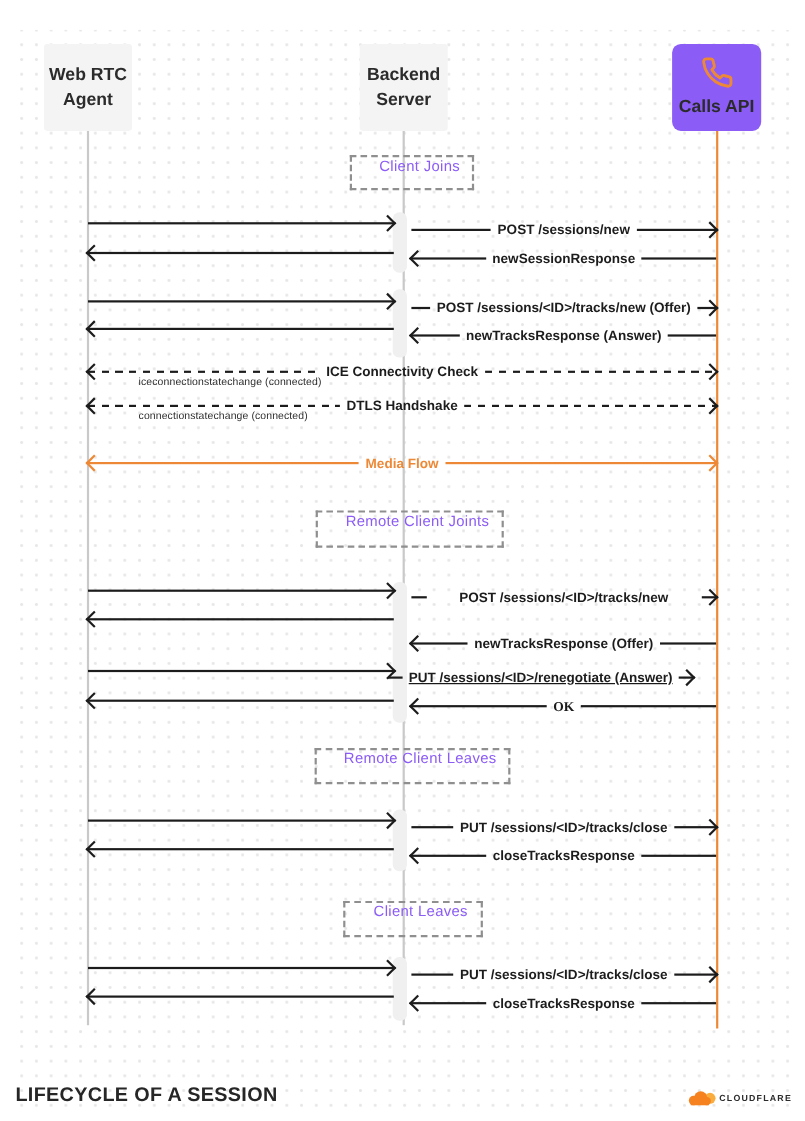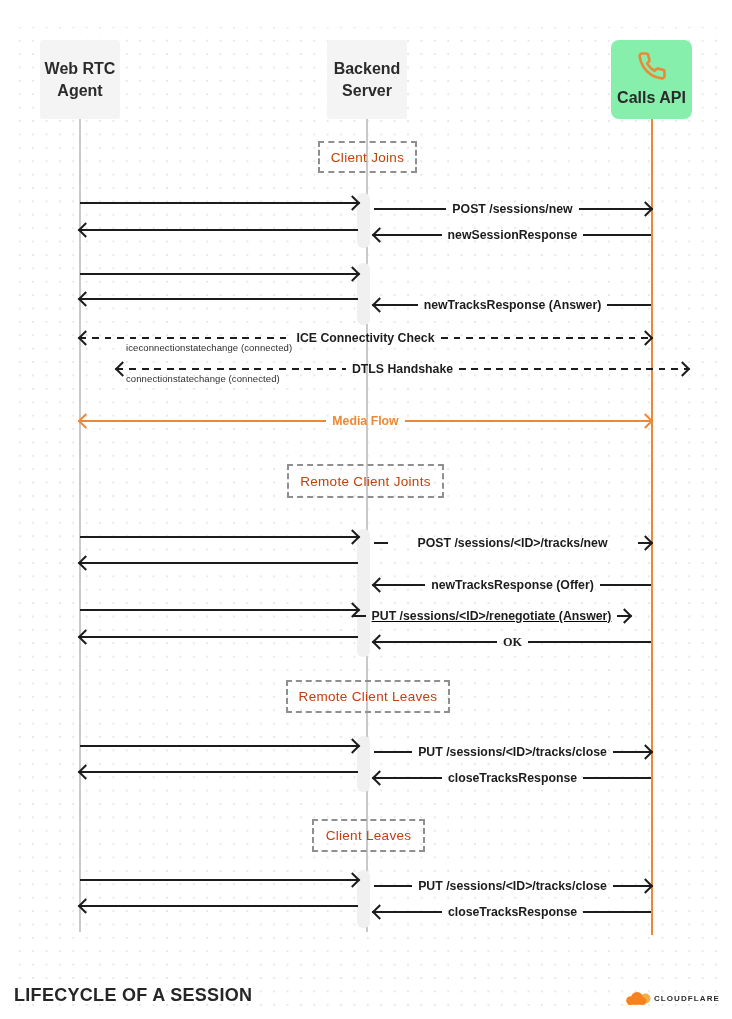--- a/index.html
+++ b/index.html
@@ -12,31 +12,31 @@
     background-color:#ffffff;
     background-image:radial-gradient(circle,#e7e7e7 1.2px,transparent 1.35px);
     background-size:13.4px 13.4px;background-position:5px 7px;
   }
   .actor{
     position:absolute;top:40px;height:79px;display:flex;flex-direction:column;
     align-items:center;justify-content:center;z-index:5;
     font-weight:bold;font-size:16px;line-height:1.35;color:#2b2b2b;text-align:center;
   }
   .actor.gray{background:#f4f4f4;border-radius:3px;}
-  .actor.cream{background:#86efac;border-radius:8px;}
+  .actor.cream{background:#8b5cf6;border-radius:8px;}
   .lifeline{position:absolute;top:119px;z-index:1;}
   .lifeline.gray{width:2px;height:813px;background:#c9c9c9;}
   .lifeline.orange{width:2.5px;height:816px;background:#ed8936;}
   .activation{
     position:absolute;left:357px;width:13px;background:#f0f0f0;border-radius:6px;z-index:2;
   }
   .phase{
     position:absolute;z-index:3;border:2px dashed #8f8f8f;
-    display:flex;align-items:center;justify-content:center;
-    color:#c2410c;font-size:13.5px;font-weight:500;letter-spacing:.3px;white-space:nowrap;
+    display:flex;align-items:flex-start;justify-content:center;
+    color:#8b5cf6;font-size:13.5px;font-weight:500;letter-spacing:.3px;white-space:nowrap;padding-left:14px;
   }
   .msg{position:absolute;height:16px;display:flex;align-items:center;z-index:4;}
   .seg{flex:1;min-width:3px;height:2.4px;background:#1c1c1c;}
   .msg.dashed .seg{
     height:2.2px;
     background:repeating-linear-gradient(90deg,#1c1c1c 0 6.5px,transparent 6.5px 12.5px);
   }
   .msg.orange .seg{background:#ed8936;}
   .mlbl{
     padding:0 6px;font-weight:bold;font-size:12.3px;color:#1c1c1c;
@@ -123,41 +123,47 @@
   </div>
   <div class="msg" style="left:80px;top:222px;width:278px;">
     <span class="head l"></span>
       <span class="seg"></span>
   </div>
 
   <div class="msg" style="left:80px;top:266px;width:278px;">
     <span class="seg"></span>
       <span class="head r"></span>
   </div>
+  <div class="msg" style="left:374px;top:272px;width:277px;">
+    <span class="seg"></span>
+      <span class="mlbl">POST /sessions/&lt;ID&gt;/tracks/new (Offer)</span>
+      <span class="seg"></span>
+      <span class="head r"></span>
+  </div>
   <div class="msg" style="left:374px;top:297px;width:277px;">
     <span class="head l"></span>
       <span class="seg"></span>
       <span class="mlbl">newTracksResponse (Answer)</span>
       <span class="seg"></span>
   </div>
   <div class="msg" style="left:80px;top:291px;width:278px;">
     <span class="head l"></span>
       <span class="seg"></span>
   </div>
 
   <div class="msg dashed" style="left:80px;top:330px;width:571px;">
     <span class="head l"></span>
       <span class="seg"></span>
       <span class="mlbl">ICE Connectivity Check</span>
       <span class="seg"></span>
       <span class="head r"></span>
   </div>
   <div class="note" style="left:90px;top:342px;">iceconnectionstatechange (connected)</div>
 
-  <div class="msg dashed" style="left:80px;top:361px;width:571px;margin-left:37px;">
+  <div class="msg dashed" style="left:80px;top:361px;width:571px;">
     <span class="head l"></span>
       <span class="seg"></span>
       <span class="mlbl">DTLS Handshake</span>
       <span class="seg"></span>
       <span class="head r"></span>
   </div>
   <div class="note" style="left:90px;top:373px;">connectionstatechange (connected)</div>
 
   <div class="msg orange" style="left:80px;top:413px;width:571px;">
     <span class="head l"></span>

